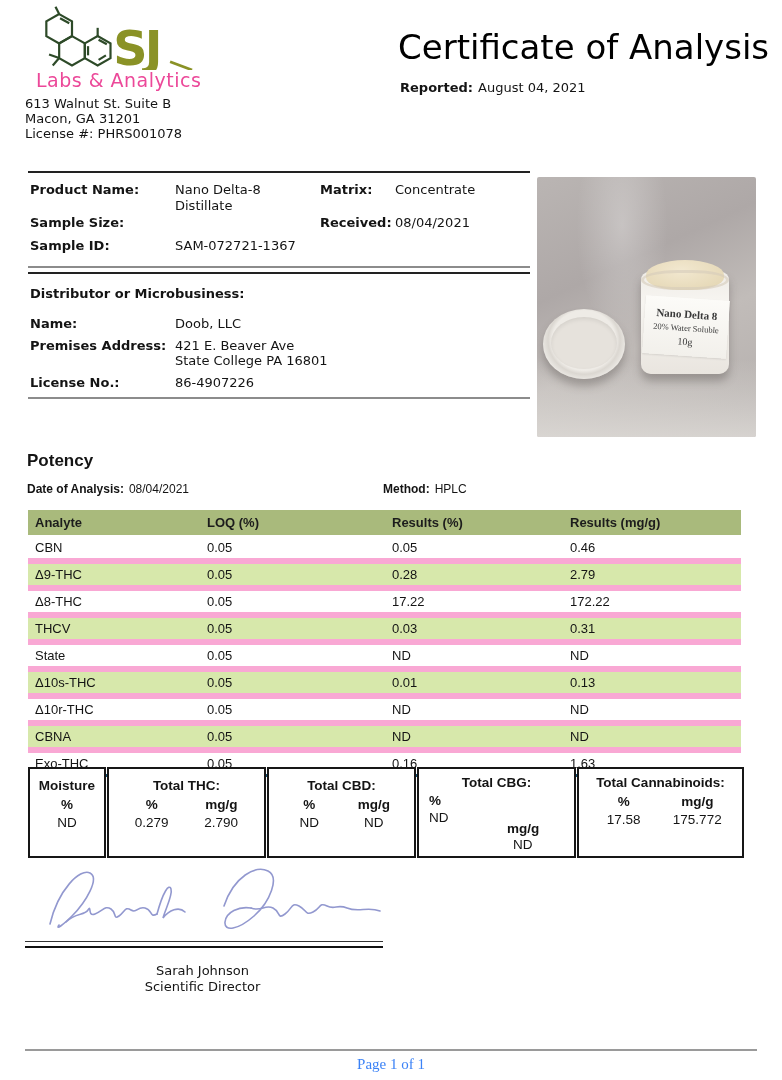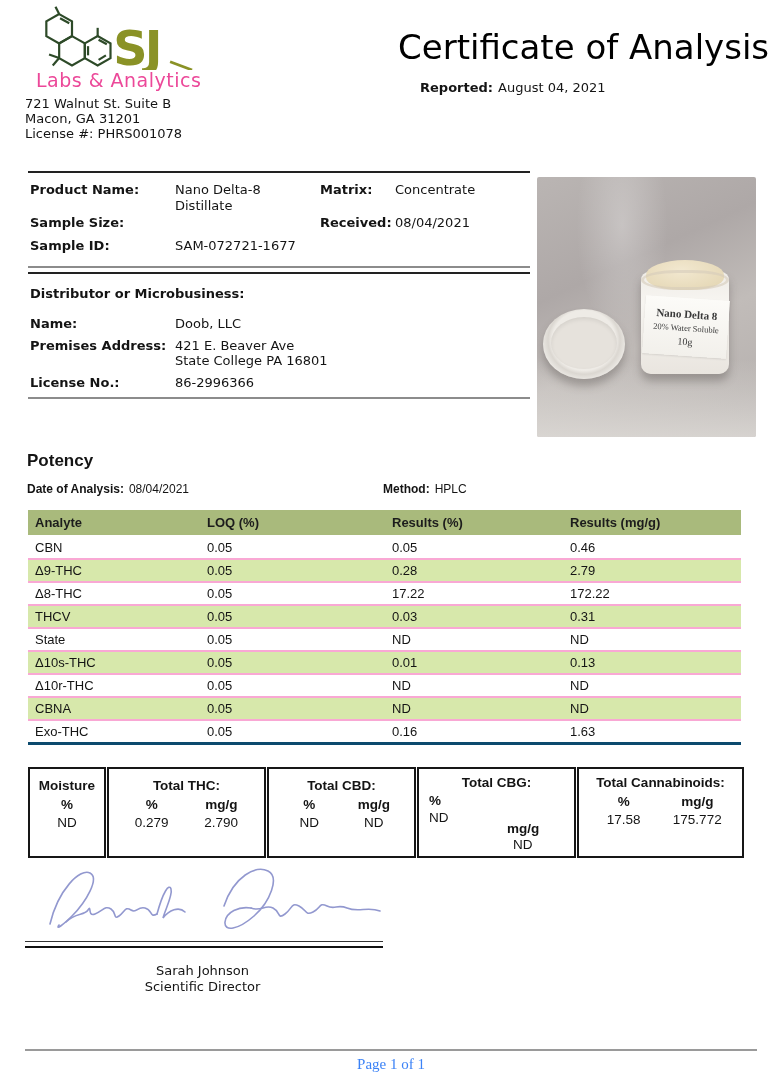--- a/index.html
+++ b/index.html
@@ -12,21 +12,21 @@
   .hline{position:absolute;height:2px;}
   .dark{background:#222222;}
   .gray{background:#8c8c8c;}
 
   
   .logo-sub{position:absolute;left:36px;top:69px;font-size:19px;color:#ec4899;letter-spacing:0.5px;}
   .addr{position:absolute;left:25px;top:96px;font-size:13px;line-height:15px;}
 
   
   .coa-title{position:absolute;left:398px;top:28px;font-size:34px;line-height:38px;color:#000000;}
-  .reported{position:absolute;left:420px;top:80px;font-size:13px;}
+  .reported{position:absolute;left:400px;top:80px;font-size:13px;}
   .reported .v{margin-left:5px;font-weight:normal;}
 
   
   .photo{position:absolute;left:537px;top:177px;width:219px;height:260px;border-radius:2px;overflow:hidden;
          background:linear-gradient(155deg,#bab5b3 0%,#aea8a7 35%,#c1bcb9 60%,#b3aeac 100%);}
   .photo-sheen{position:absolute;left:18%;top:0;width:42%;height:62%;
          background:radial-gradient(ellipse at 50% 30%,rgba(255,255,255,0.28),rgba(255,255,255,0) 70%);}
   .photo-floor{position:absolute;left:0;bottom:0;width:100%;height:30%;
          background:linear-gradient(rgba(231,228,224,0),rgba(226,223,219,0.75));}
   .lid{position:absolute;left:6px;top:132px;width:82px;height:70px;border-radius:50%;
@@ -50,21 +50,21 @@
   .jar-label .l3{font-size:10px;}
 
   
   .potency-h{position:absolute;left:27px;top:451px;font-size:17px;font-weight:bold;font-family:"Liberation Sans",sans-serif;}
   .meta-row{position:absolute;top:482px;font-size:12px;font-family:"Liberation Sans",sans-serif;}
   .meta-row .v{margin-left:5px;}
   table.potency{position:absolute;left:28px;top:510px;width:713px;border-collapse:collapse;
        font-family:"Liberation Sans",sans-serif;font-size:13px;table-layout:fixed;}
   table.potency th{background:#a9ba7c;text-align:left;font-weight:bold;height:25px;
        padding:0 0 0 7px;border-bottom:2px solid #fff;color:#1c1c1c;}
-  table.potency td{height:21px;padding:0 0 0 7px;border-bottom:2px solid #f9a8d4;}
+  table.potency td{height:21px;padding:0 0 0 7px;border-bottom:6px solid #f9a8d4;}
   table.potency tbody tr:nth-child(even) td{background:#d7e8ab;}
   table.potency tbody tr:last-child td{border-bottom:3px solid #0c4a6e;}
 
   
   .totals{position:absolute;left:28px;top:767px;width:716px;height:91px;display:flex;gap:1px;
        font-family:"Liberation Sans",sans-serif;}
   .tbox{border:2px solid #161616;box-sizing:border-box;height:100%;position:relative;background:#fff;}
   .tcenter{text-align:center;padding-top:9px;display:flex;flex-direction:column;gap:2.5px;}
   .pair{display:flex;padding:0 8px;}
   .pair span{flex:1;text-align:center;}
@@ -100,21 +100,21 @@
       <line x1="58.5" y1="38" x2="58.5" y2="48"></line>
       <line x1="70" y1="31" x2="79" y2="36"></line>
       <line x1="78" y1="48" x2="70" y2="53"></line>
     </g>
     <text x="86" y="59" font-family="DejaVu Sans, Liberation Sans, sans-serif" font-size="52" font-weight="bold" fill="#8a9226" letter-spacing="-3">SJ</text>
     <line x1="148" y1="55" x2="172" y2="64" stroke="#8a9226" stroke-width="3"></line>
   </svg>
   <div class="logo-sub">Labs &amp; Analytics</div>
 
   <div class="addr">
-    <div>721 Walnut St. Suite B</div>
+    <div>613 Walnut St. Suite B</div>
     <div>Macon, GA 31201</div>
     <div>License #: PHRS001078</div>
   </div>
 
   <div class="coa-title">Certificate of Analysis</div>
   <div class="reported">
     <span class="b">Reported:</span><span class="v">August 04, 2021</span>
   </div>
 
   <div class="hline dark" style="left:28px;top:171px;width:502px;"></div>
@@ -123,36 +123,36 @@
   <div class="abs fs13" style="left:175px;top:182px;width:125px;">Nano Delta-8 Distillate</div>
   <div class="abs fs13 b" style="left:320px;top:182px;">Matrix:</div>
   <div class="abs fs13" style="left:395px;top:182px;">Concentrate</div>
 
   <div class="abs fs13 b" style="left:30px;top:215px;">Sample Size:</div>
   <div class="abs fs13" style="left:175px;top:215px;"></div>
   <div class="abs fs13 b" style="left:320px;top:215px;">Received:</div>
   <div class="abs fs13" style="left:395px;top:215px;">08/04/2021</div>
 
   <div class="abs fs13 b" style="left:30px;top:238px;">Sample ID:</div>
-  <div class="abs fs13" style="left:175px;top:238px;">SAM-072721-1677</div>
+  <div class="abs fs13" style="left:175px;top:238px;">SAM-072721-1367</div>
 
   <div class="hline gray" style="left:28px;top:266px;width:502px;"></div>
   <div class="hline dark" style="left:28px;top:272px;width:502px;"></div>
 
   <div class="abs fs13 b" style="left:30px;top:286px;">Distributor or Microbusiness:</div>
 
   <div class="abs fs13 b" style="left:30px;top:316px;">Name:</div>
   <div class="abs fs13" style="left:175px;top:316px;">Doob, LLC</div>
 
   <div class="abs fs13 b" style="left:30px;top:338px;">Premises Address:</div>
   <div class="abs fs13" style="left:175px;top:338px;">421 E. Beaver Ave</div>
   <div class="abs fs13" style="left:175px;top:353px;">State College PA 16801</div>
 
   <div class="abs fs13 b" style="left:30px;top:375px;">License No.:</div>
-  <div class="abs fs13" style="left:175px;top:375px;">86-2996366</div>
+  <div class="abs fs13" style="left:175px;top:375px;">86-4907226</div>
 
   <div class="hline gray" style="left:28px;top:397px;width:502px;"></div>
 
   <div class="photo">
     <div class="photo-sheen"></div>
     <div class="photo-floor"></div>
     <div class="lid"></div>
     <div class="jar"></div>
     <div class="powder"></div>
     <div class="jar-rim"></div>

